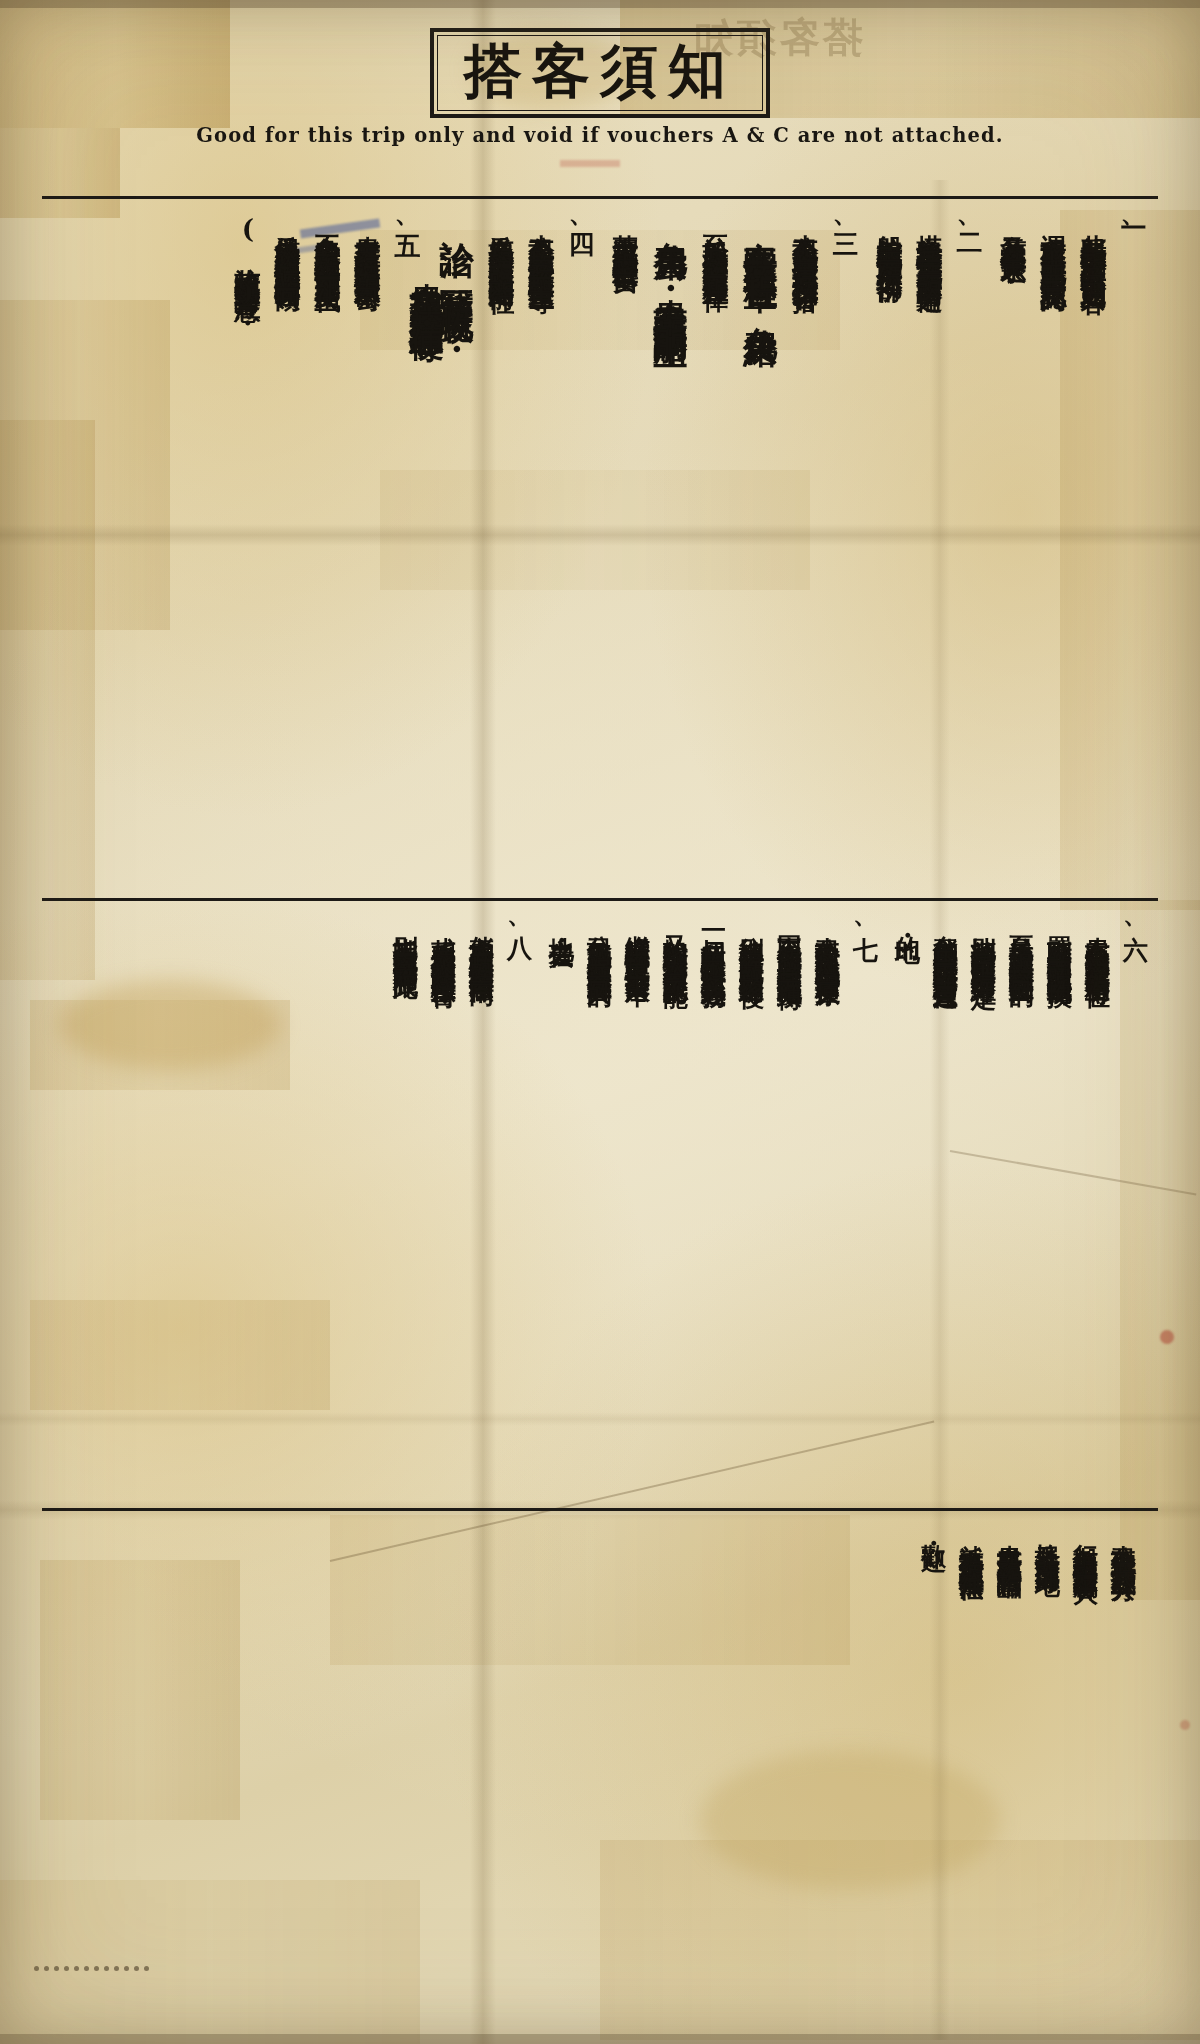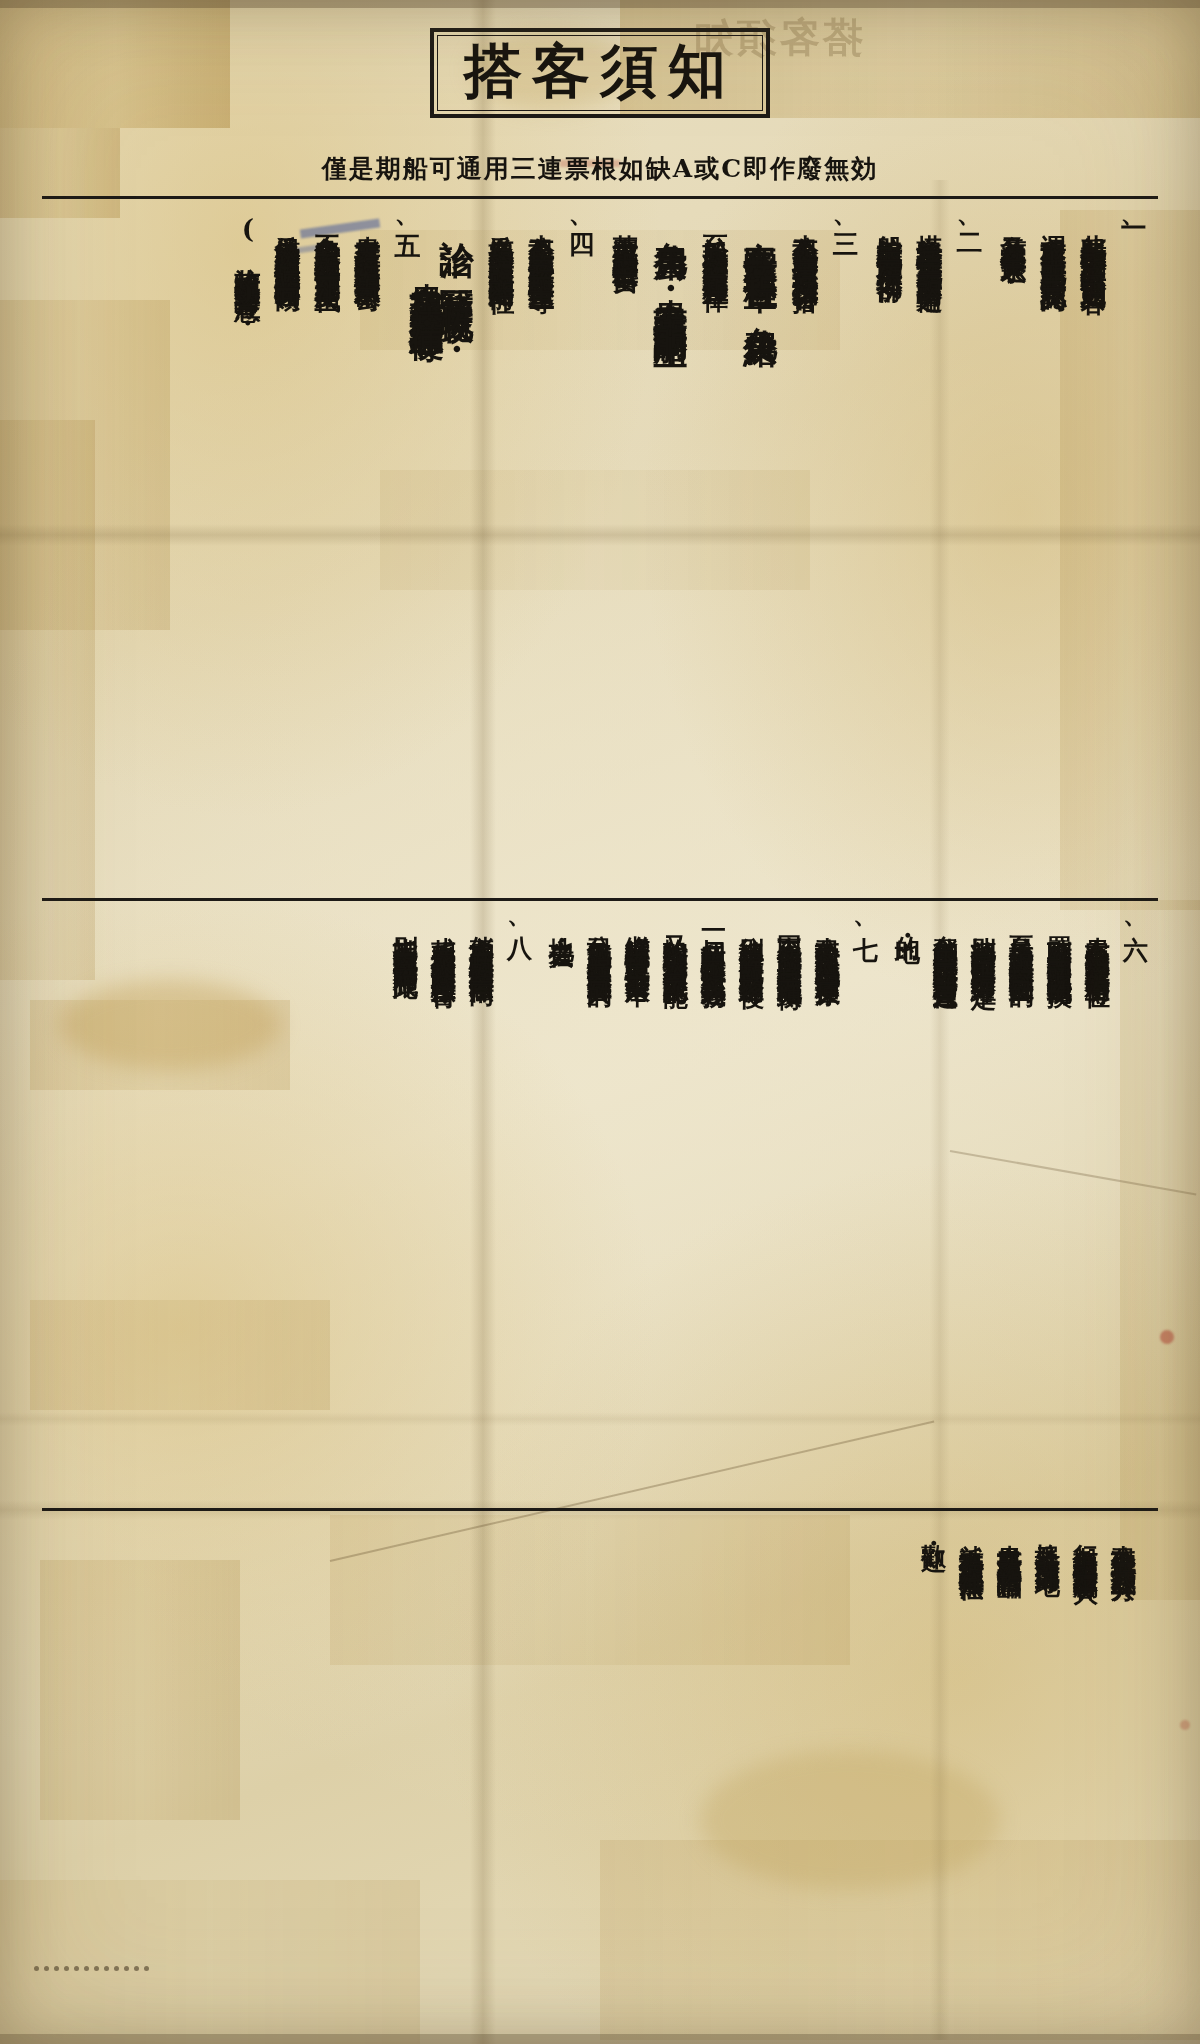--- a/index.html
+++ b/index.html
@@ -245,21 +245,21 @@
   <div id="content">
 
     <div class="title-wrap">
       <div class="title-box">
         <div class="title-inner">
           <div class="title-text">搭客須知</div>
         </div>
       </div>
     </div>
 
-    <div class="sub-zh">僅是期船可通用三連票根如缺A或C即作廢無効</div>
+    <div class="sub-en">Good for this trip only and void if vouchers A &amp; C are not attached.</div>
 
     <div class="rule r1"></div>
     <div class="rule r2"></div>
     <div class="rule r3"></div>
 
     <div class="vblock" id="sec1">
 
       <div class="item">
         <div class="vcol sz-a" style="height:660px;">一、</div>
         <div class="vcol sz-a" style="height:660px;">此船票係根據下列所訂之條件及本公司之通則與客</div>

